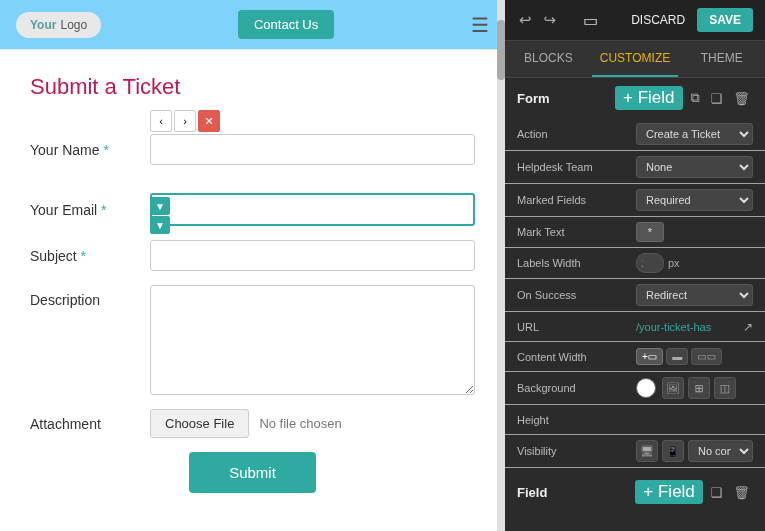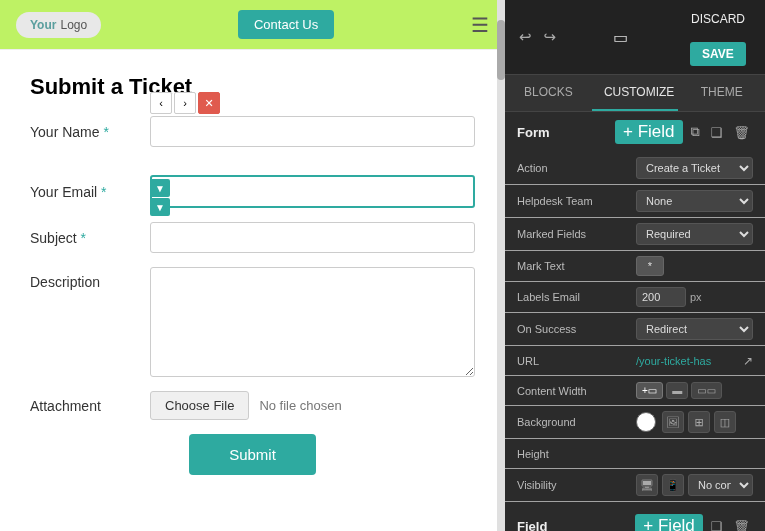--- a/index.html
+++ b/index.html
@@ -8,21 +8,21 @@
     
     .left-panel {
       width: 505px;
       background: #fff;
       position: relative;
       overflow: hidden;
     }
 
     
     .navbar {
-      background: #bef264;
+      background: #7dd3fc;
       padding: 10px 16px;
       display: flex;
       align-items: center;
       justify-content: space-between;
       border-bottom: 1px solid #eee;
     }
     .logo-area {
       background: #e8e8e8;
       border-radius: 20px;
       padding: 6px 14px;
@@ -48,23 +48,23 @@
       color: #555;
       cursor: pointer;
     }
 
     
     .form-area {
       padding: 24px 30px;
     }
     .form-title {
       font-size: 22px;
-      color: #000000;
-      margin-bottom: 16px;
-      font-weight: 700;
+      color: #be185d;
+      margin-bottom: 34px;
+      font-weight: 400;
     }
     .form-row {
       display: flex;
       align-items: center;
       margin-bottom: 14px;
     }
     .form-label {
       width: 120px;
       font-size: 14px;
       color: #333;
@@ -230,23 +230,22 @@
     
     .panel-tabs {
       display: flex;
       background: #333;
       border-bottom: 1px solid #444;
     }
     .panel-tab {
       flex: 1; text-align: center; padding: 10px 4px; font-size: 12px; cursor: pointer; color: #aaa;
     }
     .panel-tab.active {
-      color: #e5e5e5;
+      color: #eab308;
       border-bottom: 2px solid #2eaaa0;
-      text-align: right;
     }
 
     
     .right-content {
       flex: 1;
       overflow-y: auto;
       padding: 0;
     }
     .right-content::-webkit-scrollbar { width: 5px; }
     .right-content::-webkit-scrollbar-thumb { background: #555; border-radius: 3px; }
@@ -295,25 +294,25 @@
     .prop-select {
       width: 100%;
       background: #444;
       color: #ddd;
       border: 1px solid #555;
       border-radius: 3px;
       padding: 3px 5px;
       font-size: 11px;
     }
     .prop-input-sm {
-      width: 50px;
+      width: 28px;
       background: #444;
       color: #ddd;
       border: 1px solid #555;
-      border-radius: 3px;
+      border-radius: 9px;
       padding: 3px 5px;
       font-size: 11px;
     }
     .mark-text-input {
       width: 28px;
       background: #555;
       color: #ddd;
       border: 1px solid #666;
       border-radius: 3px;
       padding: 3px 5px;
@@ -447,21 +446,21 @@
 </div>
 
 <div class="right-panel">
 
   <div class="top-toolbar">
     <div class="toolbar-icons">
       <button class="toolbar-icon-btn">↩</button>
       <button class="toolbar-icon-btn">↪</button>
     </div>
     <button class="device-icon">▭</button>
-    <div style="display:flex; gap:12px; align-items:center;flex-direction:column;">
+    <div style="display:flex; gap:4px; align-items:center;">
       <button class="discard-btn">DISCARD</button>
       <button class="save-btn">SAVE</button>
     </div>
   </div>
 
   <div class="panel-tabs">
     <div class="panel-tab">BLOCKS</div>
     <div class="panel-tab active">CUSTOMIZE</div>
     <div class="panel-tab">THEME</div>
   </div>
@@ -509,21 +508,21 @@
     </div>
 
     <div class="prop-row">
       <div class="prop-label">Mark Text</div>
       <div class="prop-value">
         <input class="mark-text-input" type="text" value="*" style="">
       </div>
     </div>
 
     <div class="prop-row">
-      <div class="prop-label">Labels Email</div>
+      <div class="prop-label">Labels Width</div>
       <div class="prop-value">
         <div class="labels-width-row">
           <input class="prop-input-sm" type="number" value="200" style="">
           <span class="px-label">px</span>
         </div>
       </div>
     </div>
 
     <div class="prop-row">
       <div class="prop-label">On Success</div>

